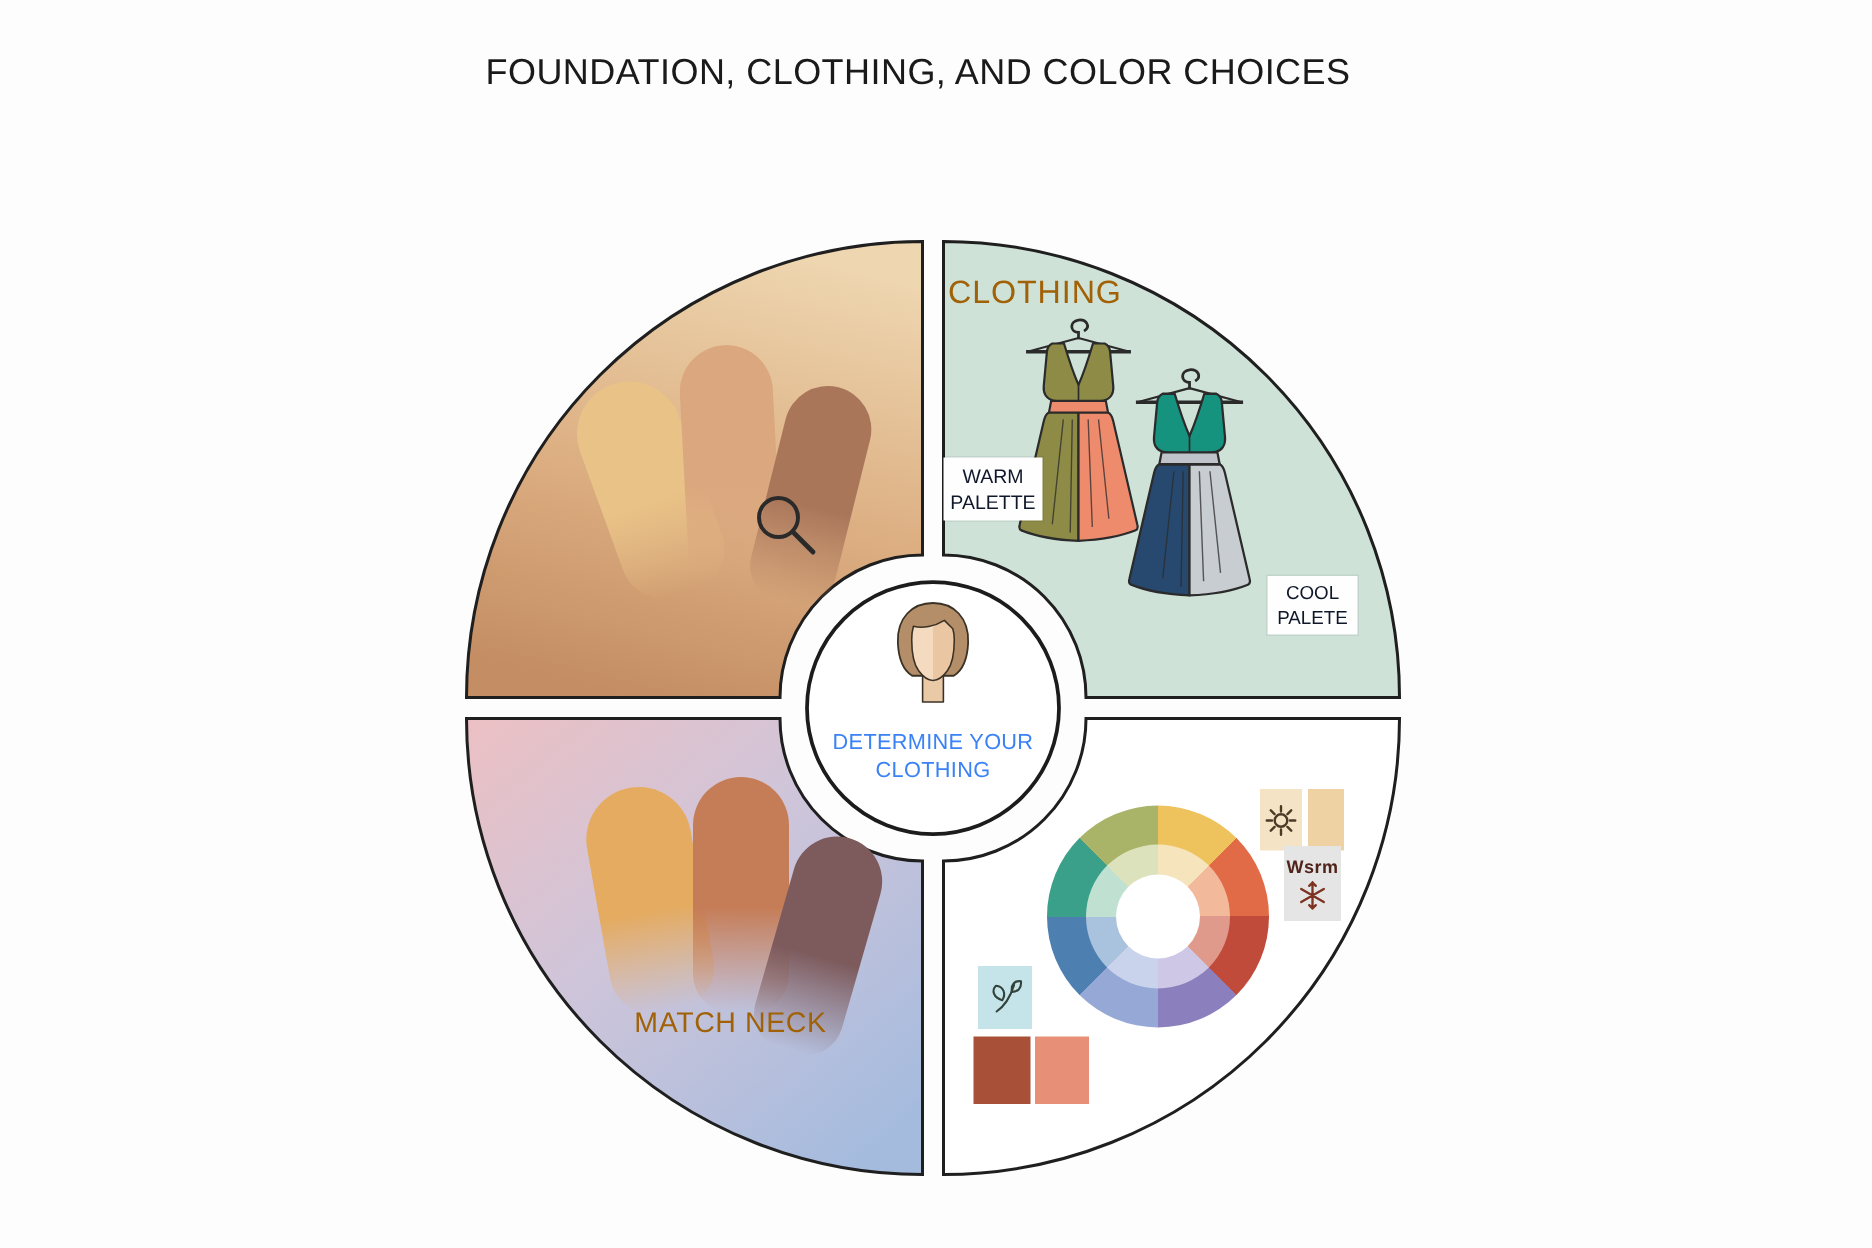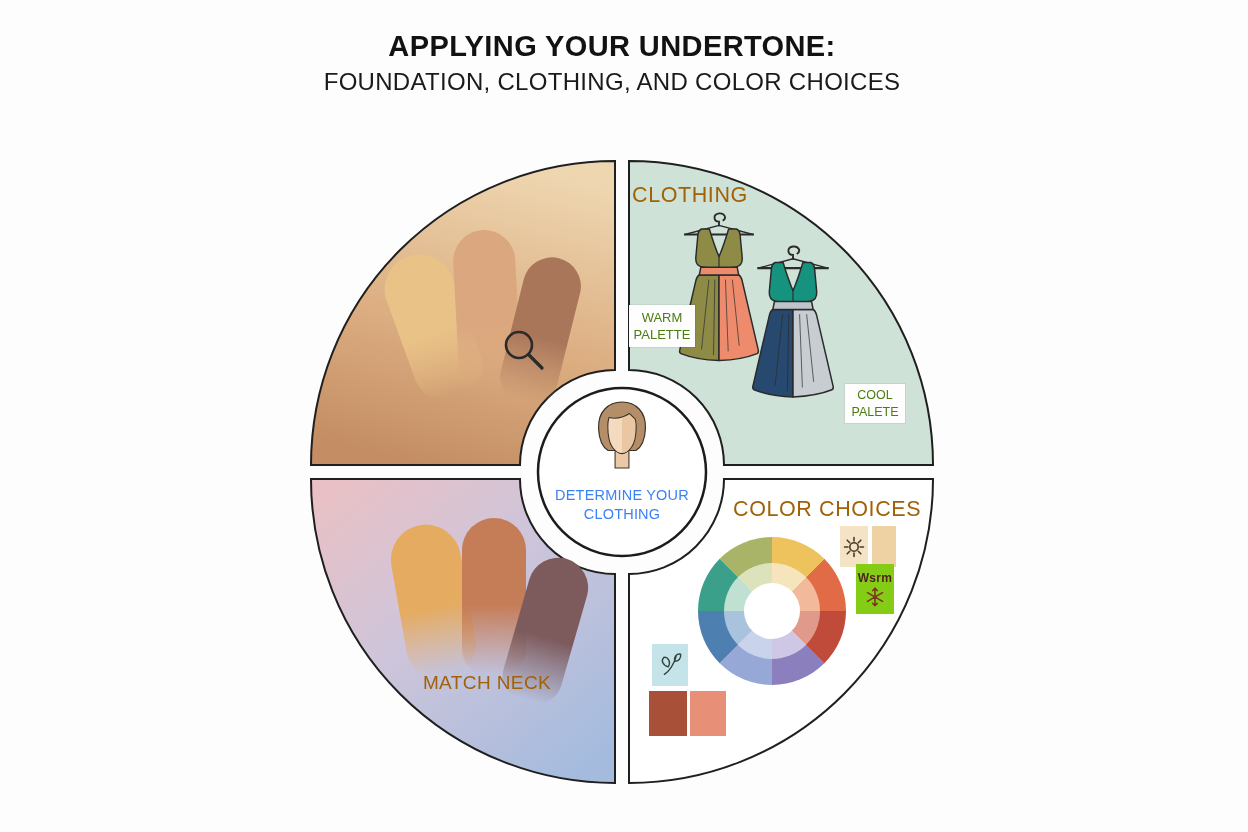--- a/index.html
+++ b/index.html
@@ -29,21 +29,21 @@
   .f3{left:512px;top:256px;width:58px;height:148px;transform:rotate(14deg);}
   .m1{left:398px;top:524px;width:70px;height:152px;transform:rotate(-10deg);}
   .m2{left:462px;top:518px;width:64px;height:158px;transform:rotate(0deg);}
   .m3{left:516px;top:556px;width:60px;height:148px;transform:rotate(16deg);}
 
   
   .magnifier{left:502px;top:328px;width:48px;height:48px;}
 
   
   .tag{position:absolute;background:#fefefe;box-shadow:0 0 0 1px rgba(0,0,0,.06);
-       text-align:center;color:#4d7c0f;}
+       text-align:center;color:#0f172a;}
   .tag-warm{left:629px;top:305px;width:62px;padding:4px 2px;font-size:13px;line-height:17px;}
   .tag-cool{left:845px;top:384px;width:56px;padding:3px 2px;font-size:12.5px;line-height:16.5px;}
 
   
   .dress{position:absolute;}
   .dress-warm{left:673px;top:205px;width:92px;height:186px;}
   .dress-cool{left:746px;top:237px;width:94px;height:192px;}
 
   
   .wheel{left:698px;top:537px;width:148px;height:148px;border-radius:50%;}
@@ -64,21 +64,20 @@
   .face-svg{left:589px;top:398px;width:66px;height:74px;}
   .center-text{position:absolute;left:542px;top:486px;width:160px;text-align:center;
                font-size:14.5px;line-height:19px;color:#3b82f6;letter-spacing:.2px;}
 </style>
 </head>
 <body>
 
 <div class="stage">
 
   <div class="title-wrap">
-    <div class="title-main">APPLYING YOUR UNDERTONE:</div>
     <div class="title-sub">FOUNDATION, CLOTHING, AND COLOR CHOICES</div>
   </div>
 
   <svg class="base" width="1248" height="832" viewBox="0 0 1248 832">
     <defs>
       <linearGradient id="gradFoundation" x1="0.6" y1="0" x2="0.35" y2="1">
         <stop offset="0" style="stop-color: rgb(238, 214, 176);"></stop>
         <stop offset="0.55" style="stop-color: rgb(220, 174, 129);"></stop>
         <stop offset="1" style="stop-color: rgb(196, 141, 99);"></stop>
       </linearGradient>
@@ -142,35 +141,34 @@
   <div class="tag tag-cool">
     <div>COOL</div>
     <div>PALETE</div>
   </div>
 
   <div class="smear m1" style="background: linear-gradient(rgb(228, 171, 97) 0%, rgb(228, 171, 97) 55%, rgba(228, 171, 97, 0.333) 84%, rgba(228, 171, 97, 0) 99%);"></div>
   <div class="smear m2" style="background: linear-gradient(rgb(197, 125, 87) 0%, rgb(197, 125, 87) 55%, rgba(197, 125, 87, 0.333) 84%, rgba(197, 125, 87, 0) 99%);"></div>
   <div class="smear m3" style="background: linear-gradient(rgb(125, 91, 93) 0%, rgb(125, 91, 93) 55%, rgba(125, 91, 93, 0.333) 84%, rgba(125, 91, 93, 0) 99%);"></div>
   <div class="q-label lbl-matchneck">MATCH NECK</div>
 
-  <div class="q-label lbl-colorchoices">COLOR CHOICES</div>
 
   <div class="abs wheel" style="background: conic-gradient(rgb(238, 195, 94) 0deg, rgb(238, 195, 94) 45deg, rgb(225, 106, 71) 45deg, rgb(225, 106, 71) 90deg, rgb(192, 75, 58) 90deg, rgb(192, 75, 58) 135deg, rgb(139, 127, 190) 135deg, rgb(139, 127, 190) 180deg, rgb(150, 168, 213) 180deg, rgb(150, 168, 213) 225deg, rgb(77, 128, 176) 225deg, rgb(77, 128, 176) 270deg, rgb(58, 160, 137) 270deg, rgb(58, 160, 137) 315deg, rgb(169, 180, 104) 315deg, rgb(169, 180, 104) 360deg);">
     <div class="abs wheel-inner" style="background: conic-gradient(rgb(246, 228, 188) 0deg, rgb(246, 228, 188) 45deg, rgb(242, 185, 155) 45deg, rgb(242, 185, 155) 90deg, rgb(224, 154, 140) 90deg, rgb(224, 154, 140) 135deg, rgb(207, 199, 230) 135deg, rgb(207, 199, 230) 180deg, rgb(201, 212, 236) 180deg, rgb(201, 212, 236) 225deg, rgb(169, 195, 222) 225deg, rgb(169, 195, 222) 270deg, rgb(192, 224, 210) 270deg, rgb(192, 224, 210) 315deg, rgb(220, 227, 188) 315deg, rgb(220, 227, 188) 360deg);"></div>
     <div class="abs wheel-hole"></div>
   </div>
 
   <div class="sq sq-sun" style="background: rgb(245, 227, 198);">
     <svg width="24" height="24" viewBox="0 0 24 24">
       <circle cx="12" cy="12" r="4.2" fill="none" stroke="#4a3a26" stroke-width="1.6"></circle>
       <path d="M12 2.5V6 M12 18V21.5 M2.5 12H6 M18 12H21.5 M5.2 5.2L7.7 7.7 M16.3 16.3L18.8 18.8 M18.8 5.2L16.3 7.7 M7.7 16.3L5.2 18.8" stroke="#4a3a26" stroke-width="1.6" fill="none" stroke-linecap="round"></path>
     </svg>
   </div>
   <div class="sq sq-peach" style="background: rgb(239, 210, 163);"></div>
-  <div class="sq sq-warm" style="background: #84cc16;">
+  <div class="sq sq-warm" style="background: #e5e5e5;">
     <div class="warm-word">Wsrm</div>
     <svg width="22" height="24" viewBox="0 0 24 24">
       <path d="M12 2.5V21.5 M3.8 7.2L20.2 16.8 M20.2 7.2L3.8 16.8 M12 2.5L9.6 5 M12 2.5L14.4 5 M12 21.5L9.6 19 M12 21.5L14.4 19" stroke="#7e3322" stroke-width="1.7" fill="none" stroke-linecap="round"></path>
     </svg>
   </div>
   <div class="sq sq-leaf" style="background: rgb(197, 228, 234);">
     <svg width="28" height="28" viewBox="0 0 30 30">
       <path d="M9 25 C15 21 19 14 21.5 6" stroke="#33423a" stroke-width="1.5" fill="none" stroke-linecap="round"></path>
       <path d="M13 17 C7 15 5 10 8.6 6.6 C14 7 16 12.5 13 17 Z" stroke="#33423a" stroke-width="1.5" fill="none" stroke-linejoin="round"></path>
       <path d="M20 11 C19 6 22 2.6 26.4 3.4 C27 8.4 24 11 20 11 Z" stroke="#33423a" stroke-width="1.5" fill="none" stroke-linejoin="round"></path>

